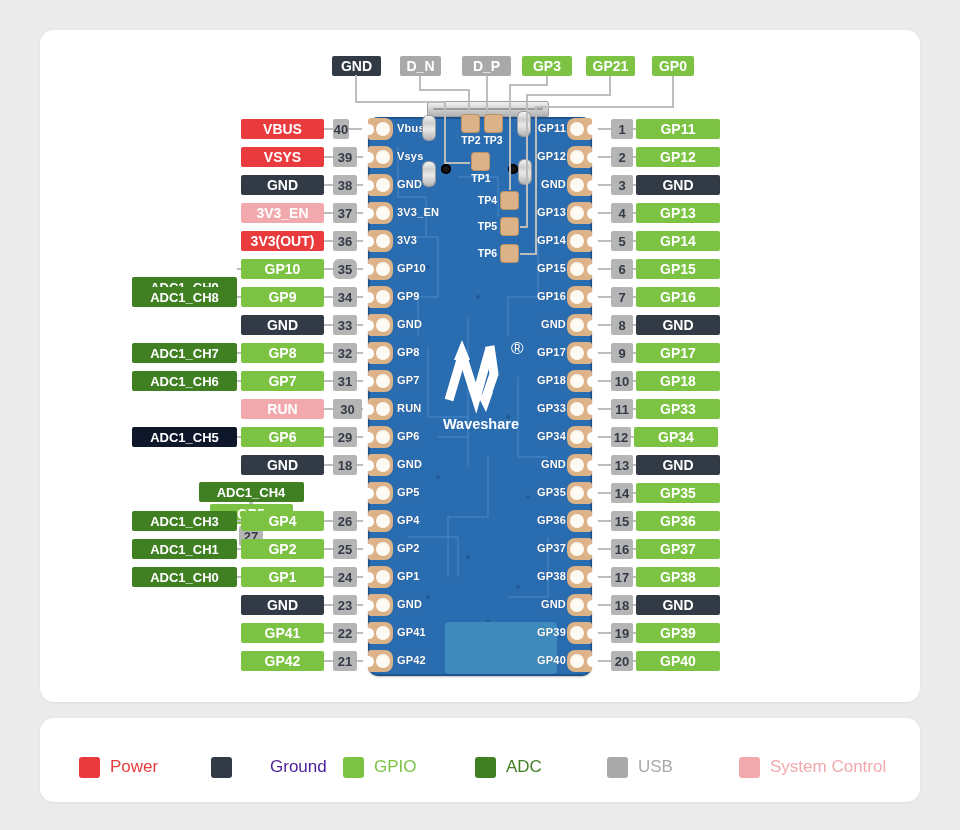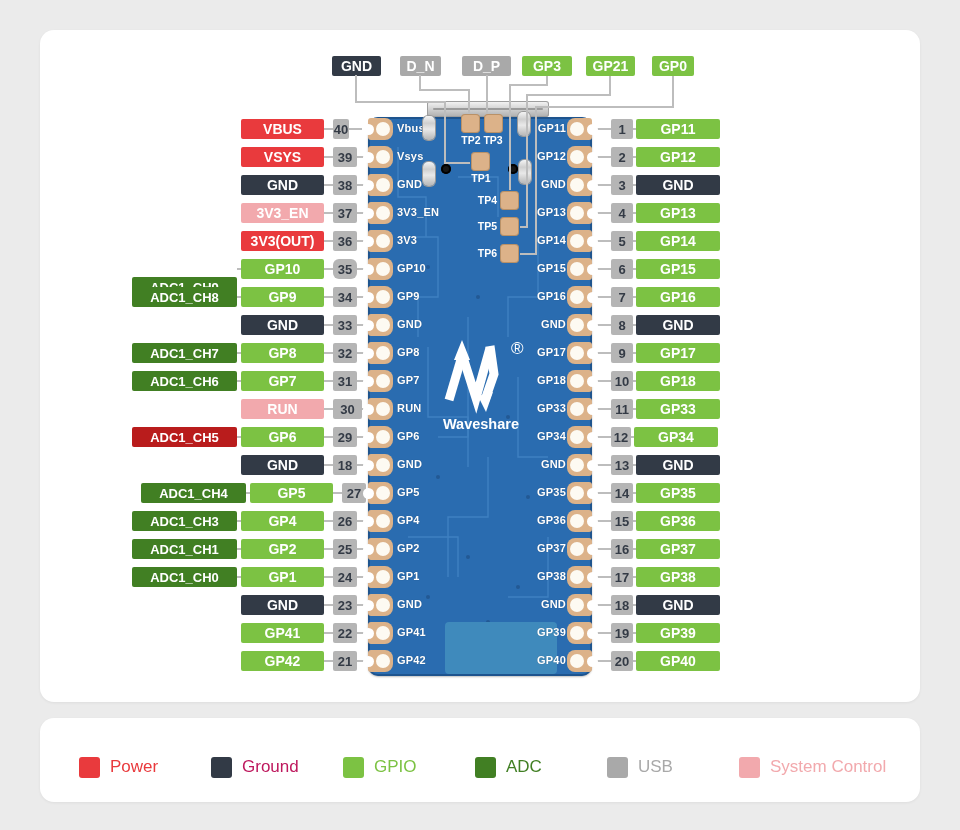--- a/index.html
+++ b/index.html
@@ -226,21 +226,21 @@
         <div class="rowline" style="width: 9px; flex: 0 0 auto;"></div>
         <div class="numbadge" style="width: 29px; flex: 0 0 auto;">30</div>
         <div class="rowline" style="width: 13px; flex: 0 0 auto;"></div>
       </div>
       <div class="pad" style="left: 368px; top: 398px; border-radius: 3px 8px 8px 3px;">
         <div class="hole" style="left: 8px;"></div>
         <div class="notch" style="left: -5.5px;"></div>
       </div>
       <div class="silk" style="left: 397px; top: 401px; width: 70px; text-align: left;">RUN</div>
       <div class="pin-row" style="left: 132px; top: 426px; width: 238px;">
-        <div class="badge" style="width: 105px; font-size: 13px; flex: 0 0 auto; background: #b91c1c;">ADC1_CH5</div>
+        <div class="badge" style="width: 105px; font-size: 13px; flex: 0 0 auto; background: #0f172a;">ADC1_CH5</div>
         <div class="rowline" style="width: 4px; flex: 0 0 auto;"></div>
         <div class="badge" style="width: 83px; flex: 0 0 auto; background: rgb(124, 194, 67);">GP6</div>
         <div class="rowline" style="width: 9px; flex: 0 0 auto;"></div>
         <div class="numbadge" style="width: 24px; flex: 0 0 auto;">29</div>
         <div class="rowline" style="width: 13px; flex: 0 0 auto;"></div>
       </div>
       <div class="pad" style="left: 368px; top: 426px; border-radius: 3px 8px 8px 3px;">
         <div class="hole" style="left: 8px;"></div>
         <div class="notch" style="left: -5.5px;"></div>
       </div>
@@ -250,21 +250,21 @@
         <div class="badge" style="width: 83px; flex: 0 0 auto; background: rgb(50, 58, 70);">GND</div>
         <div class="rowline" style="width: 9px; flex: 0 0 auto;"></div>
         <div class="numbadge" style="width: 24px; flex: 0 0 auto;">18</div>
         <div class="rowline" style="width: 13px; flex: 0 0 auto;"></div>
       </div>
       <div class="pad" style="left: 368px; top: 454px; border-radius: 3px 8px 8px 3px;">
         <div class="hole" style="left: 8px;"></div>
         <div class="notch" style="left: -5.5px;"></div>
       </div>
       <div class="silk" style="left: 397px; top: 457px; width: 70px; text-align: left;">GND</div>
-      <div class="pin-row" style="left: 141px; top: 482px; width: 238px;">
+      <div class="pin-row" style="left: 132px; top: 482px; width: 238px; flex-direction: column;">
         <div class="badge" style="width: 105px; font-size: 13px; flex: 0 0 auto; background: rgb(65, 127, 35);">ADC1_CH4</div>
         <div class="rowline" style="width: 4px; flex: 0 0 auto;"></div>
         <div class="badge" style="width: 83px; flex: 0 0 auto; background: rgb(124, 194, 67);">GP5</div>
         <div class="rowline" style="width: 9px; flex: 0 0 auto;"></div>
         <div class="numbadge" style="width: 24px; flex: 0 0 auto;">27</div>
         <div class="rowline" style="width: 13px; flex: 0 0 auto;"></div>
       </div>
       <div class="pad" style="left: 368px; top: 482px; border-radius: 3px 8px 8px 3px;">
         <div class="hole" style="left: 8px;"></div>
         <div class="notch" style="left: -5.5px;"></div>
@@ -596,21 +596,21 @@
   </svg>
 
   <div class="card" style="left:40px;top:718px;width:880px;height:84px;"></div>
   <div id="legend-built" class="abs" style="left:0;top:0;width:960px;height:830px;pointer-events:none;">
       <div class="legend-item" style="left: 79px;">
         <div class="legend-swatch" style="background: rgb(233, 58, 61);"></div>
         <div class="legend-label" style="color: rgb(233, 58, 61);">Power</div>
       </div>
       <div class="legend-item" style="left: 211px;">
         <div class="legend-swatch" style="background: rgb(50, 58, 70);"></div>
-        <div class="legend-label" style="color: #be185d;">Ground</div>
+        <div class="legend-label" style="color: #4c1d95; margin-left: 28px;">Ground</div>
       </div>
       <div class="legend-item" style="left: 343px;">
         <div class="legend-swatch" style="background: rgb(124, 194, 67);"></div>
         <div class="legend-label" style="color: rgb(124, 194, 67);">GPIO</div>
       </div>
       <div class="legend-item" style="left: 475px;">
         <div class="legend-swatch" style="background: rgb(65, 127, 35);"></div>
         <div class="legend-label" style="color: rgb(65, 127, 35);">ADC</div>
       </div>
       <div class="legend-item" style="left: 607px;">

